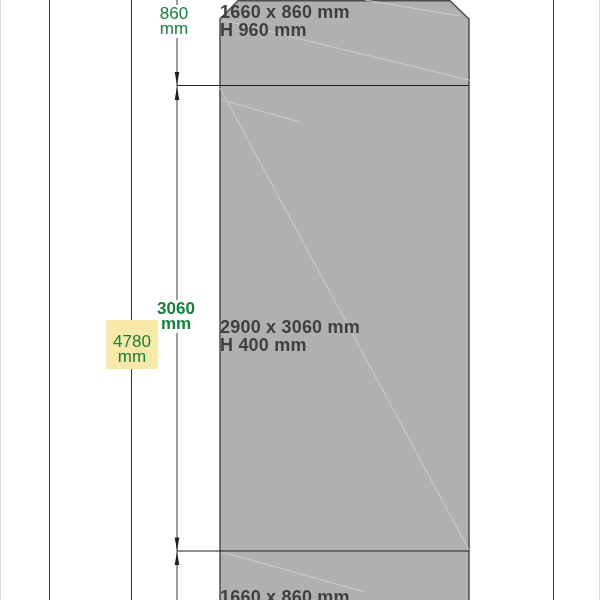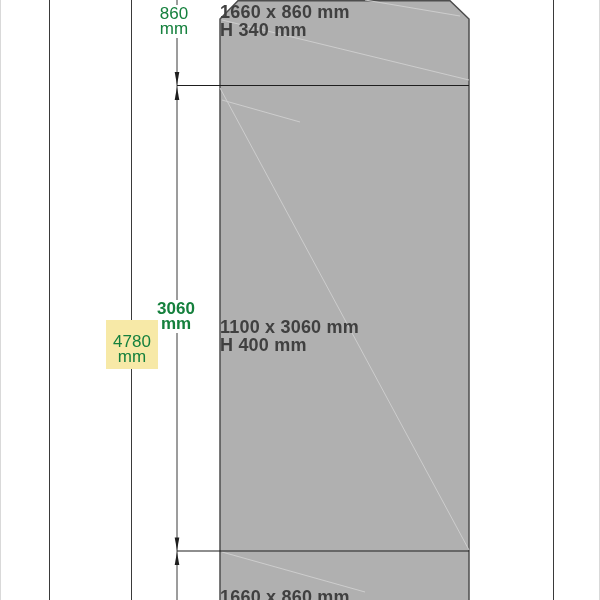--- a/index.html
+++ b/index.html
@@ -78,25 +78,25 @@
     <g fill="#1e1e1e">
       <polygon points="177,85   174.7,72    179.3,72"></polygon>
       <polygon points="177,87   174.7,100   179.3,100"></polygon>
       <polygon points="177,550.5 174.7,537.5 179.3,537.5"></polygon>
       <polygon points="177,552  174.7,565   179.3,565"></polygon>
     </g>
   </svg>
 
   <div class="s-label" style="top:4px;">
     <div>1660 x 860 mm</div>
-    <div>H 340 mm</div>
+    <div>H 960 mm</div>
   </div>
 
   <div class="s-label" style="top:319px;">
-    <div>1100 x 3060 mm</div>
+    <div>2900 x 3060 mm</div>
     <div>H 400 mm</div>
   </div>
 
   <div class="s-label" style="top:589px;">
     <div>1660 x 860 mm</div>
   </div>
 
   <div class="dim" style="left:148px; top:5px;">
     <div>860</div>
     <div>mm</div>

